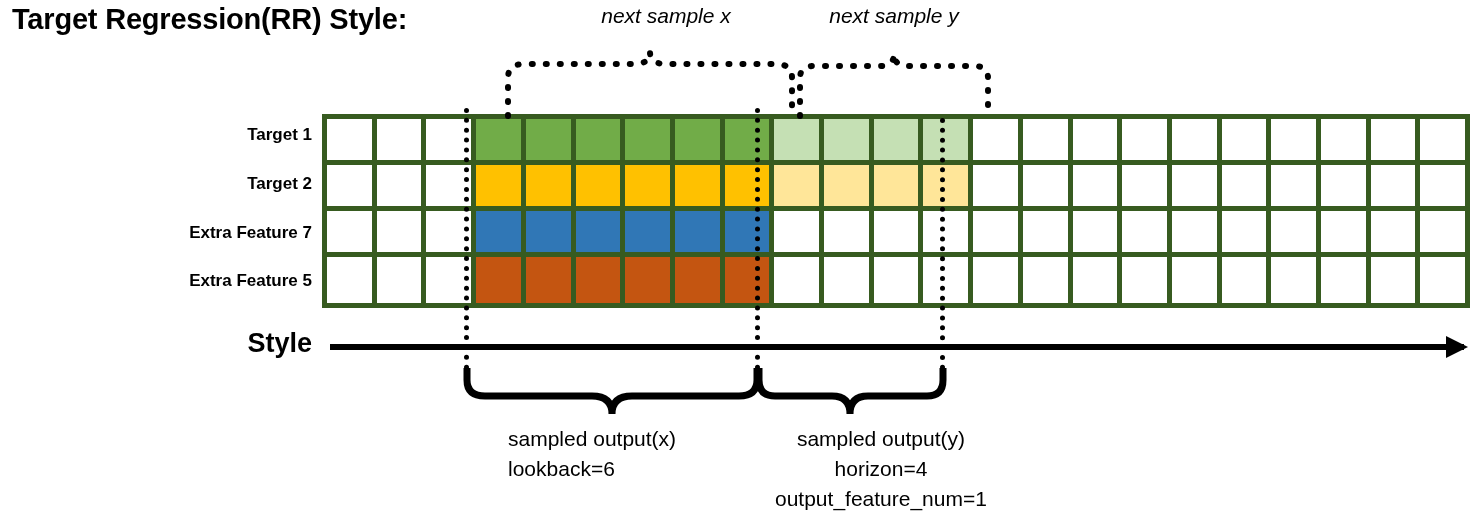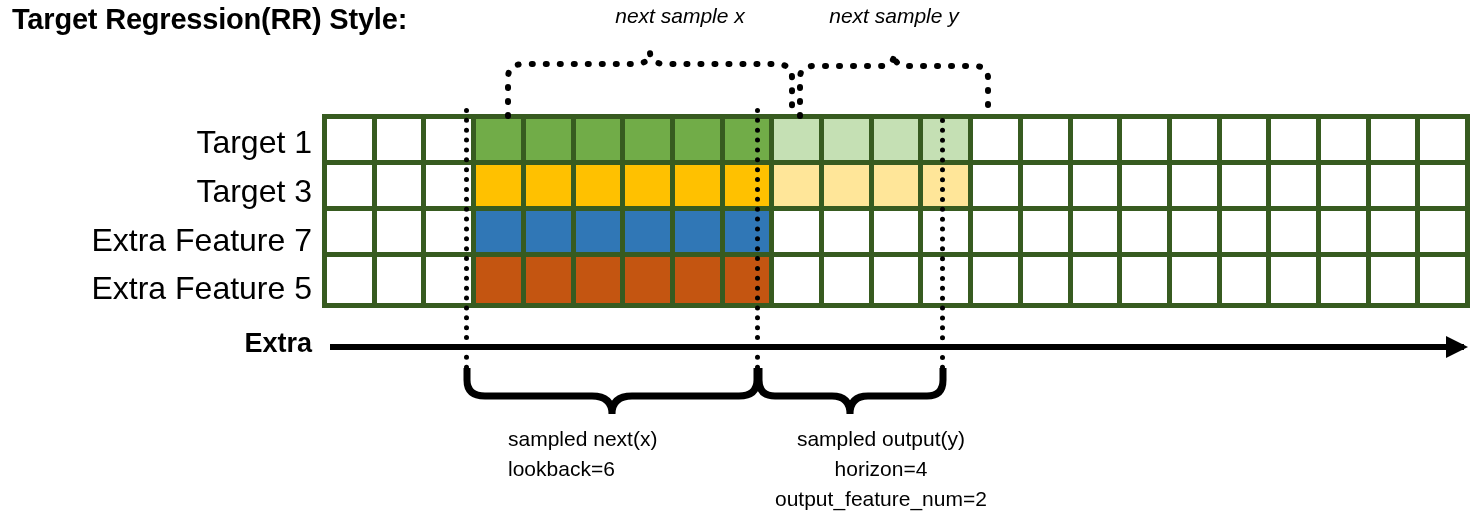--- a/index.html
+++ b/index.html
@@ -27,22 +27,22 @@
     letter-spacing: -0.2px;
     white-space: nowrap;
   }
 
   
   .row-label {
     position: absolute;
     right: 0;
     width: 270px;
     text-align: right;
-    font-size: 32px;
-    font-weight: normal;
+    font-size: 17px;
+    font-weight: bold;
     color: #000000;
     white-space: nowrap;
     line-height: 1;
   }
   #labels-col {
     position: absolute;
     left: 42px;
     top: 0;
     width: 270px;
     height: 516px;
@@ -149,21 +149,21 @@
 </style>
 </head>
 <body>
 
 <div id="stage">
 
   <div id="title">Target Regression(RR) Style:</div>
 
   <div id="labels-col">
     <div class="row-label" style="top:126px;">Target 1</div>
-    <div class="row-label" style="top:175px;">Target 3</div>
+    <div class="row-label" style="top:175px;">Target 2</div>
     <div class="row-label" style="top:224px;">Extra Feature 7</div>
     <div class="row-label" style="top:272px;">Extra Feature 5</div>
   </div>
 
   <div id="grid">
       <div class="grid-row">
         <div class="cell" style="background: rgb(255, 255, 255);"></div>
         <div class="cell" style="background: rgb(255, 255, 255);"></div>
         <div class="cell" style="background: rgb(255, 255, 255);"></div>
         <div class="cell" style="background: rgb(113, 172, 72);"></div>
@@ -264,42 +264,42 @@
       </div>
     </div>
 
   <svg id="top-braces" viewBox="0 0 1476 130">
 
     <path d="M 508 116 L 508 78 Q 508 64 524 64 L 634 64 Q 650 64 650 52 Q 650 64 666 64 L 776 64 Q 792 64 792 78 L 792 116" fill="none" stroke="#000000" stroke-width="6" stroke-linecap="round" stroke-dasharray="1 13"></path>
 
     <path d="M 800 116 L 800 78 Q 800 66 814 66 L 880 66 Q 894 66 894 54 Q 894 66 908 66 L 974 66 Q 988 66 988 78 L 988 116" fill="none" stroke="#000000" stroke-width="6" stroke-linecap="round" stroke-dasharray="1 13"></path>
   </svg>
 
-  <div class="top-caption" style="left:600px; top:4px; width:160px;">next sample x</div>
+  <div class="top-caption" style="left:586px; top:4px; width:160px;">next sample x</div>
   <div class="top-caption" style="left:814px; top:4px; width:160px;">next sample y</div>
 
   <div class="vguide" style="left:464px; top:108px; height:262px;"></div>
   <div class="vguide" style="left:755px; top:108px; height:262px;"></div>
   <div class="vguide" style="left:940px; top:118px; height:252px;"></div>
 
-  <div id="time-label">Extra</div>
+  <div id="time-label">Style</div>
   <div id="time-axis"></div>
   <div id="time-arrow"></div>
 
   <svg id="bottom-braces" viewBox="0 0 1476 100">
 
     <path d="M 467 28 L 467 40 Q 467 56 485 56 L 592 56 Q 612 56 612 74 Q 612 56 632 56 L 739 56 Q 757 56 757 40 L 757 28" fill="none" stroke="#000000" stroke-width="7" stroke-linecap="butt"></path>
 
     <path d="M 759 28 L 759 40 Q 759 56 775 56 L 832 56 Q 850 56 850 74 Q 850 56 868 56 L 927 56 Q 943 56 943 40 L 943 28" fill="none" stroke="#000000" stroke-width="7" stroke-linecap="butt"></path>
   </svg>
 
   <div class="bottom-block" style="left:508px; top:424px;">
-    <div>sampled next(x)</div>
+    <div>sampled output(x)</div>
     <div>lookback=6</div>
   </div>
 
   <div class="bottom-block" style="left:775px; top:424px;text-align:center;">
     <div>sampled output(y)</div>
     <div>horizon=4</div>
-    <div>output_feature_num=2</div>
+    <div>output_feature_num=1</div>
   </div>
 
 </div>
 
 </body></html>

